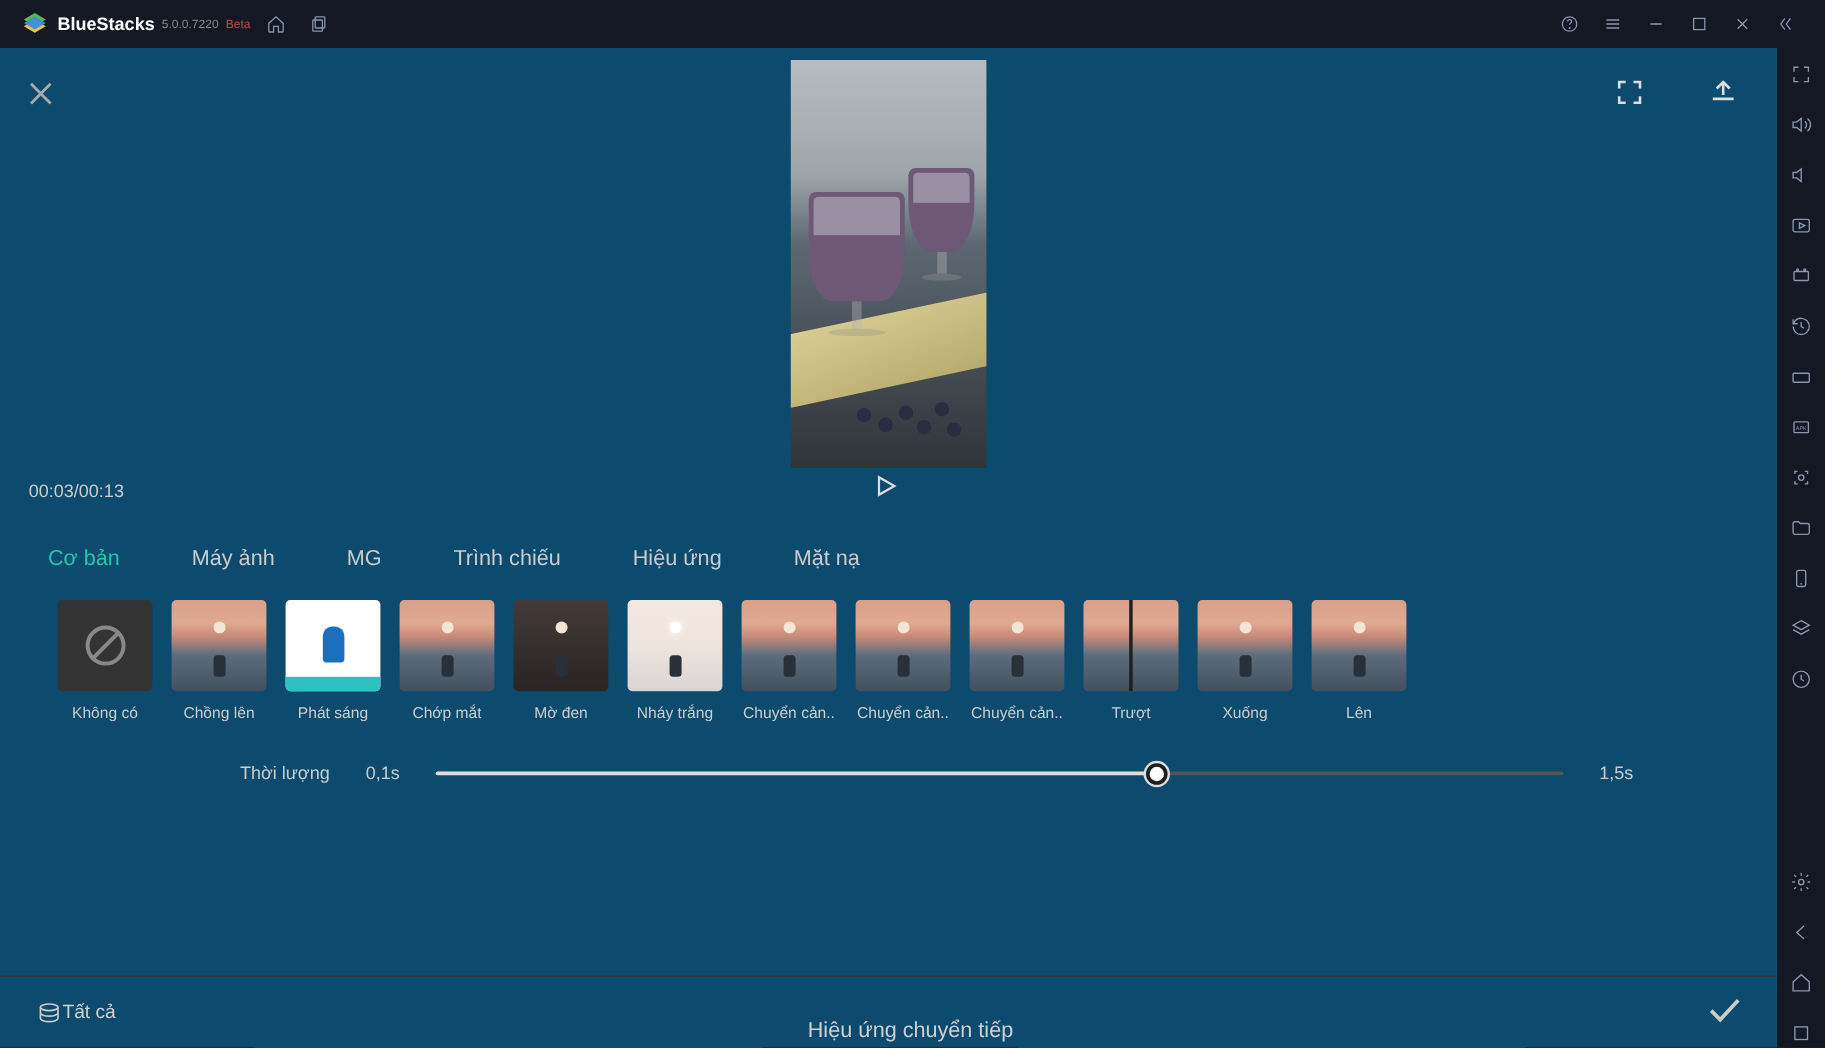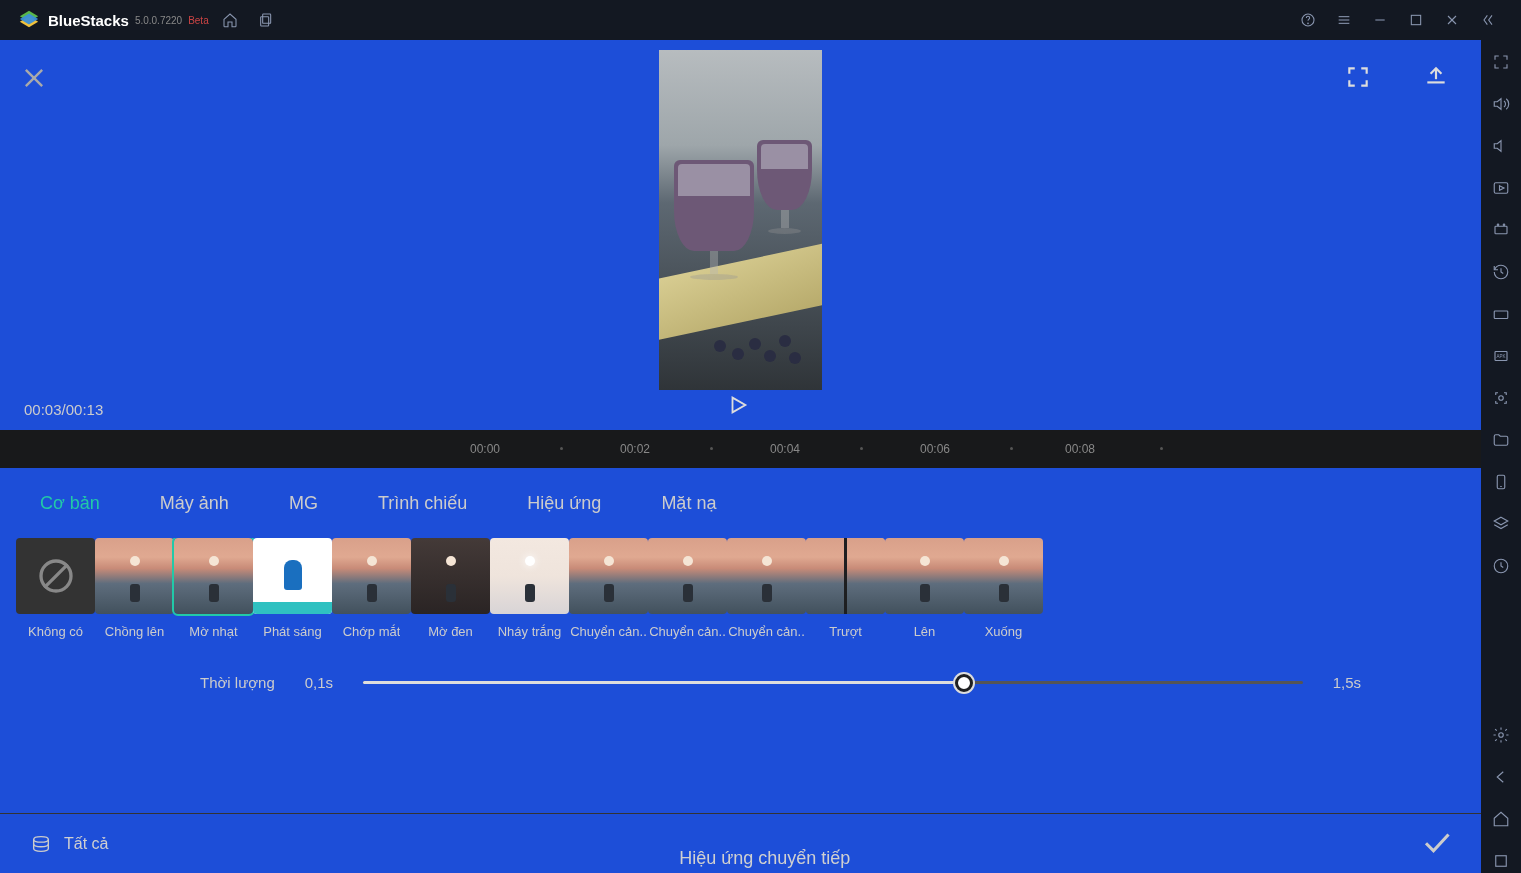--- a/index.html
+++ b/index.html
@@ -41,21 +41,21 @@
   display: flex; flex-direction: column; align-items: center;
   padding-top: 10px; gap: 18px;
 }
 .rs-icon { width: 24px; height: 24px; display:flex; align-items:center; justify-content:center; color: #8a96b0; cursor: pointer; }
 .rs-icon svg { width: 18px; height: 18px; stroke: currentColor; fill: none; stroke-width: 1.5; }
 .rs-spacer { flex: 1; }
 
 
 .editor {
   position: absolute; left: 0; top: 40px; right: 40px; bottom: 0;
-  background: #1d4ed8;
+  background: #0c4a6e;
   display: flex; flex-direction: column;
 }
 
 
 .preview-area {
   height: 390px; position: relative;
   display: flex; align-items: flex-start; justify-content: center;
   padding-top: 10px;
 }
 .preview-close {
@@ -108,21 +108,21 @@
 
 .tab-row {
   height: 70px; display: flex; align-items: center; padding: 0 40px; gap: 60px;
   font-size: 18px;
 }
 .tab { color: #ccc; cursor: pointer; }
 .tab.active { color: #22c9a8; }
 
 
 .trans-strip {
-  display: flex; padding: 0 16px; overflow-x: hidden;
+  display: flex; gap: 16px; padding: 0 48px; overflow-x: hidden;
 }
 .trans-item {
   width: 79px; flex-shrink: 0;
   display: flex; flex-direction: column; align-items: center; gap: 10px;
 }
 .trans-thumb {
   width: 79px; height: 76px; border-radius: 4px;
   background: linear-gradient(180deg, #d9a08a 0%, #e0a991 25%, #c88b78 40%, #5e6d7d 60%, #42515d 100%);
   position: relative; cursor: pointer; overflow:hidden;
 }
@@ -152,21 +152,21 @@
 .slider-fill { position:absolute; left:0; top:0; bottom:0; background:#ddd; border-radius:2px; }
 .slider-thumb { position:absolute; top:50%; transform:translate(-50%,-50%); width:18px; height:18px; border-radius:50%; background:#fff; border:3px solid #1e1f21; box-shadow:0 0 0 2px #ddd; }
 
 
 .bottom-bar {
   position: absolute; left:0; right:0; bottom: 0; height: 60px;
   border-top: 1px solid #333;
   display: flex; align-items: center; padding: 0 30px;
   font-size: 16px;
 }
-.bb-left { display:flex; align-items:center; gap:12px; }
+.bb-left { display:flex; align-items:center; }
 .bb-left svg { width:22px; height:22px; stroke:#ccc; fill:none; stroke-width:1.5;}
 .bb-center { flex:1; text-align:center; font-size:18px;margin-top:29px; }
 .bb-right svg { width:30px; height:30px; stroke:#ccc; fill:none; stroke-width:2.5;}
 </style>
 </head>
 <body>
 
 <div class="titlebar">
   <svg class="logo" viewBox="0 0 24 24">
     <polygon points="12,2 22,8 12,14 2,8" fill="#5ab74a"></polygon>
@@ -373,32 +373,20 @@
     </div>
 
     <div class="time-display">00:03/00:13</div>
     <span class="play-btn">
       <svg viewBox="0 0 24 24">
           <polygon points="6,4 20,12 6,20"></polygon>
         </svg>
     </span>
   </div>
 
-  <div class="ruler">
-    <span class="ruler-tick" style="left:470px">00:00</span>
-    <span class="ruler-dot" style="left:560px"></span>
-    <span class="ruler-tick" style="left:620px">00:02</span>
-    <span class="ruler-dot" style="left:710px"></span>
-    <span class="ruler-tick" style="left:770px">00:04</span>
-    <span class="ruler-dot" style="left:860px"></span>
-    <span class="ruler-tick" style="left:920px">00:06</span>
-    <span class="ruler-dot" style="left:1010px"></span>
-    <span class="ruler-tick" style="left:1065px">00:08</span>
-    <span class="ruler-dot" style="left:1160px"></span>
-  </div>
 
   <div class="tab-row" id="tab-row">
       <span class="tab active">Cơ bản</span>
       <span class="tab">Máy ảnh</span>
       <span class="tab">MG</span>
       <span class="tab">Trình chiếu</span>
       <span class="tab">Hiệu ứng</span>
       <span class="tab">Mặt nạ</span>
     </div>
 
@@ -413,27 +401,20 @@
         <div class="trans-label">Không có</div>
       </div>
       <div class="trans-item">
         <div class="trans-thumb">
           <div class="sun"></div>
           <div class="fig"></div>
         </div>
         <div class="trans-label">Chồng lên</div>
       </div>
       <div class="trans-item">
-        <div class="trans-thumb selected">
-          <div class="sun"></div>
-          <div class="fig"></div>
-        </div>
-        <div class="trans-label">Mờ nhạt</div>
-      </div>
-      <div class="trans-item">
         <div class="trans-thumb bright">
           <div class="shape"></div>
         </div>
         <div class="trans-label">Phát sáng</div>
       </div>
       <div class="trans-item">
         <div class="trans-thumb">
           <div class="sun"></div>
           <div class="fig"></div>
         </div>
@@ -479,28 +460,28 @@
           <div class="half"></div>
           <div class="half"></div>
         </div>
         <div class="trans-label">Trượt</div>
       </div>
       <div class="trans-item">
         <div class="trans-thumb">
           <div class="sun"></div>
           <div class="fig"></div>
         </div>
+        <div class="trans-label">Xuống</div>
+      </div>
+      <div class="trans-item">
+        <div class="trans-thumb">
+          <div class="sun"></div>
+          <div class="fig"></div>
+        </div>
         <div class="trans-label">Lên</div>
-      </div>
-      <div class="trans-item">
-        <div class="trans-thumb">
-          <div class="sun"></div>
-          <div class="fig"></div>
-        </div>
-        <div class="trans-label">Xuống</div>
       </div>
     </div>
 
   <div class="slider-row">
     <span>Thời lượng</span>
     <span>0,1s</span>
     <div class="slider-track">
       <div class="slider-fill" id="slider-fill" style="width: 64%;"></div>
       <div class="slider-thumb" id="slider-thumb" style="left: 64%;"></div>
     </div>

